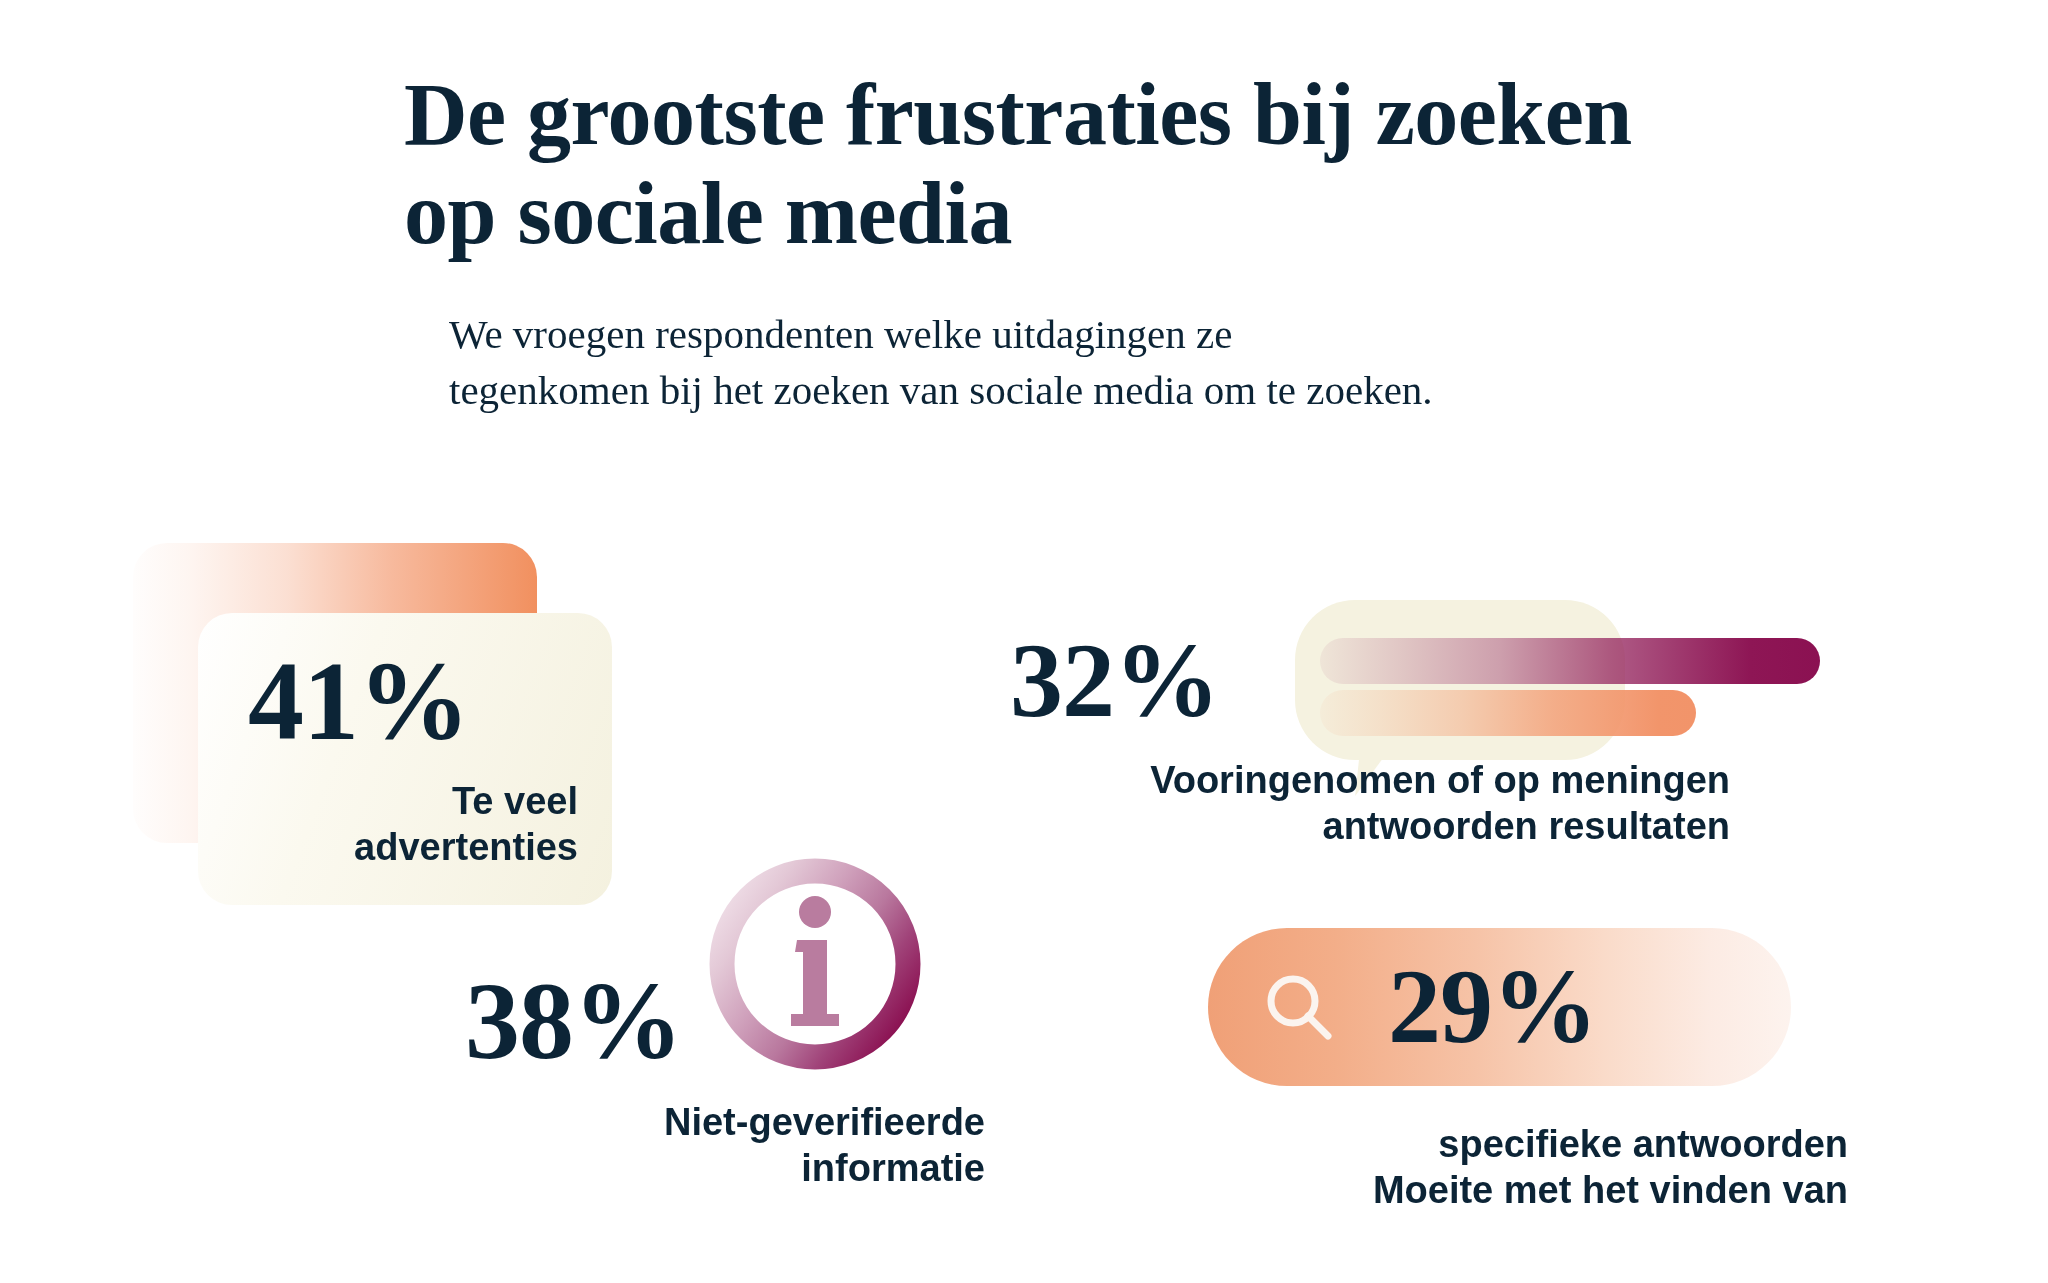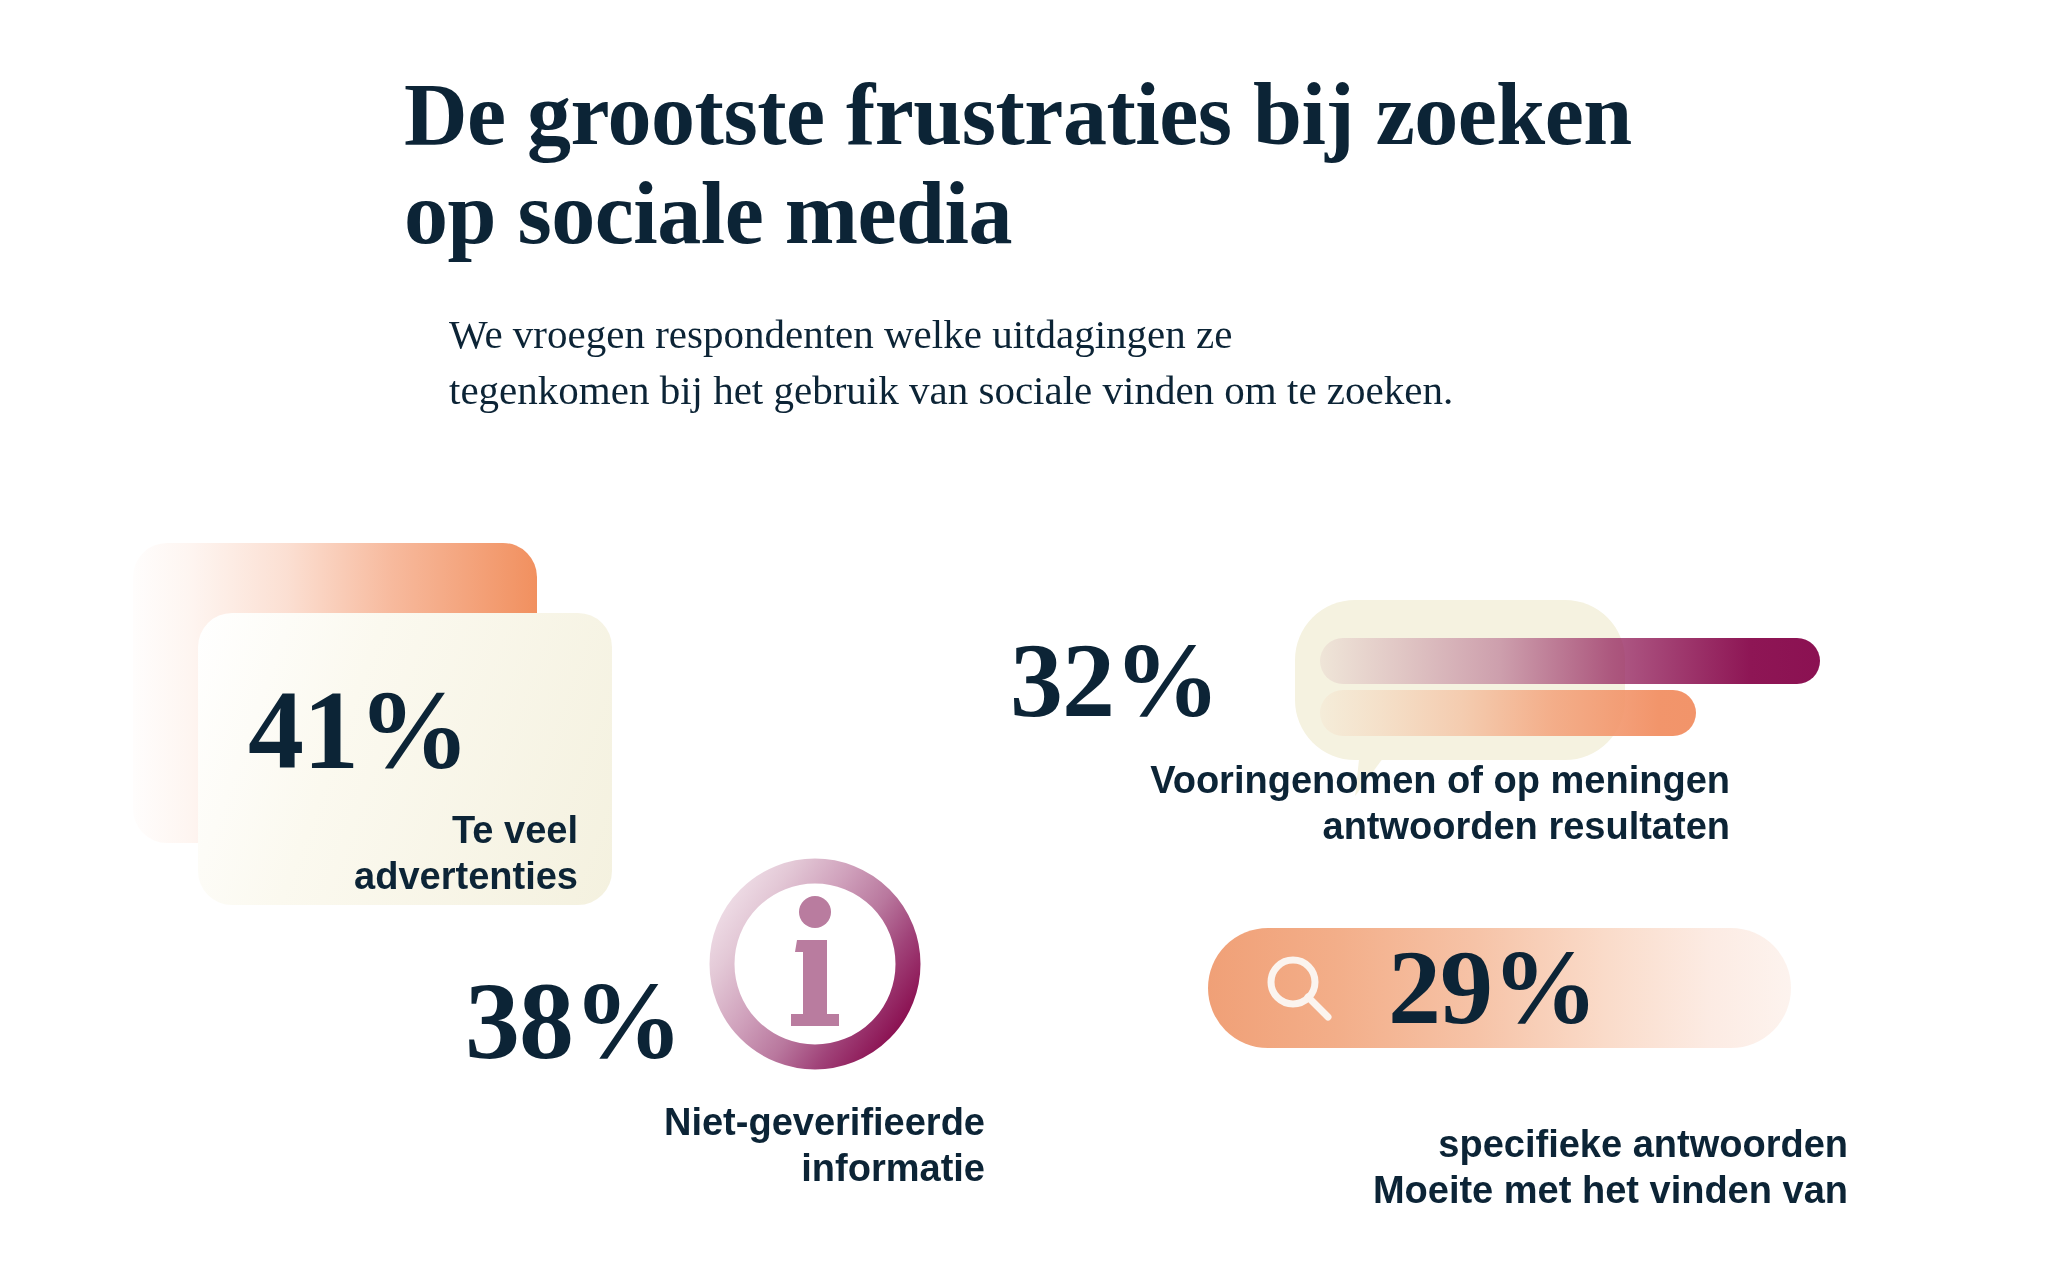--- a/index.html
+++ b/index.html
@@ -93,21 +93,20 @@
     width: 414px;
     height: 292px;
     border-radius: 34px;
     background: linear-gradient(110deg, #FFFFFF 0%, #FBF9EF 36%, #F4F1DF 100%);
   }
   #stat41 {
     position: absolute;
     left: 248px;
     top: 645px;
     width: 330px;
-    margin-top: 29px;
   }
   #stat41 .stat-number { font-size: 112px; }
   #stat41 .stat-label { margin-top: 22px; }
 
   
   #bubble32 {
     position: absolute;
     left: 1295px;
     top: 600px;
     width: 330px;
@@ -182,21 +181,21 @@
   }
   #stat38 .stat-number { font-size: 110px; }
   #stat38 .stat-label { margin-top: 24px; }
 
   
   #pill29 {
     position: absolute;
     left: 1208px;
     top: 928px;
     width: 583px;
-    height: 120px;
+    height: 158px;
     border-radius: 79px;
     background: linear-gradient(90deg,
         #F0A077 0%,
         #F3AE89 22%,
         #F6C3A7 46%,
         #FADBC9 68%,
         #FCEBE3 86%,
         #FDF3EE 100%);
     display: flex;
     align-items: center;
@@ -227,21 +226,21 @@
 </head>
 <body>
 
 <div id="header">
   <h1 id="title">
     <span class="ln">De grootste frustraties bij</span>
     <span class="ln">zoeken op sociale media</span>
   </h1>
   <div id="subtitle">
     <span class="ln">We vroegen respondenten welke uitdagingen ze</span>
-    <span class="ln">tegenkomen bij het gebruik van sociale vinden om te zoeken.</span>
+    <span class="ln">tegenkomen bij het zoeken van sociale media om te zoeken.</span>
   </div>
 </div>
 
 <div id="stats">
 
   <div id="card41-back"></div>
   <div id="card41-front"></div>
   <div id="stat41">
     <div class="stat-number">41%</div>
     <div class="stat-label">

